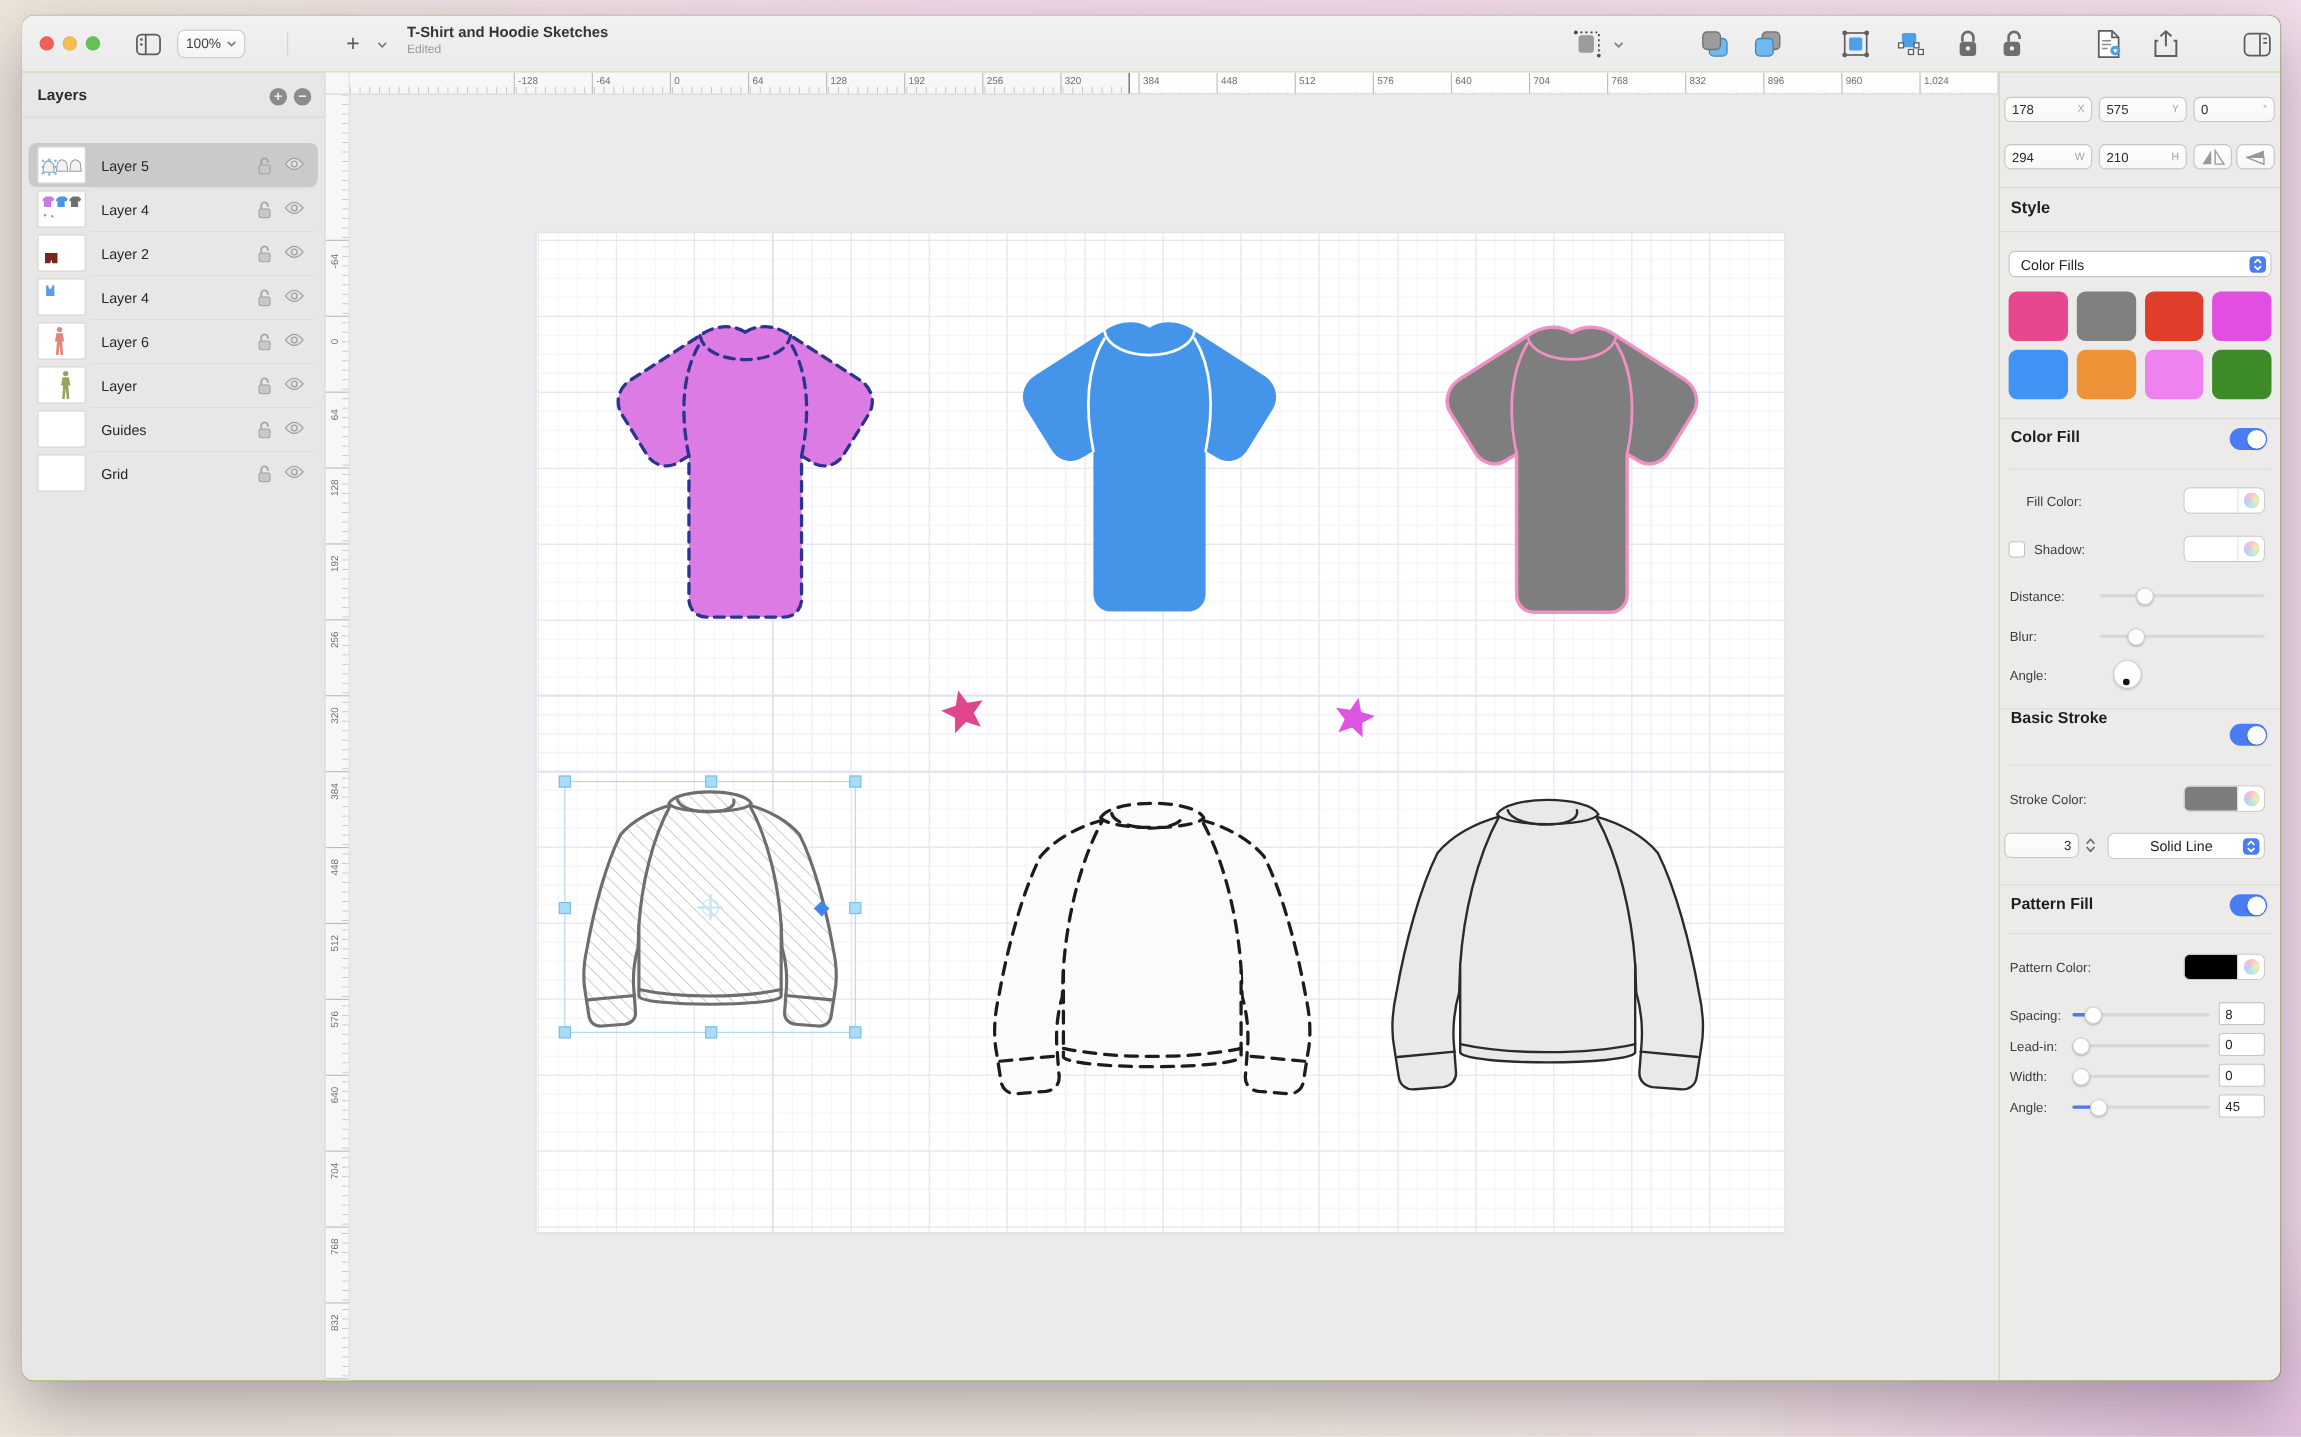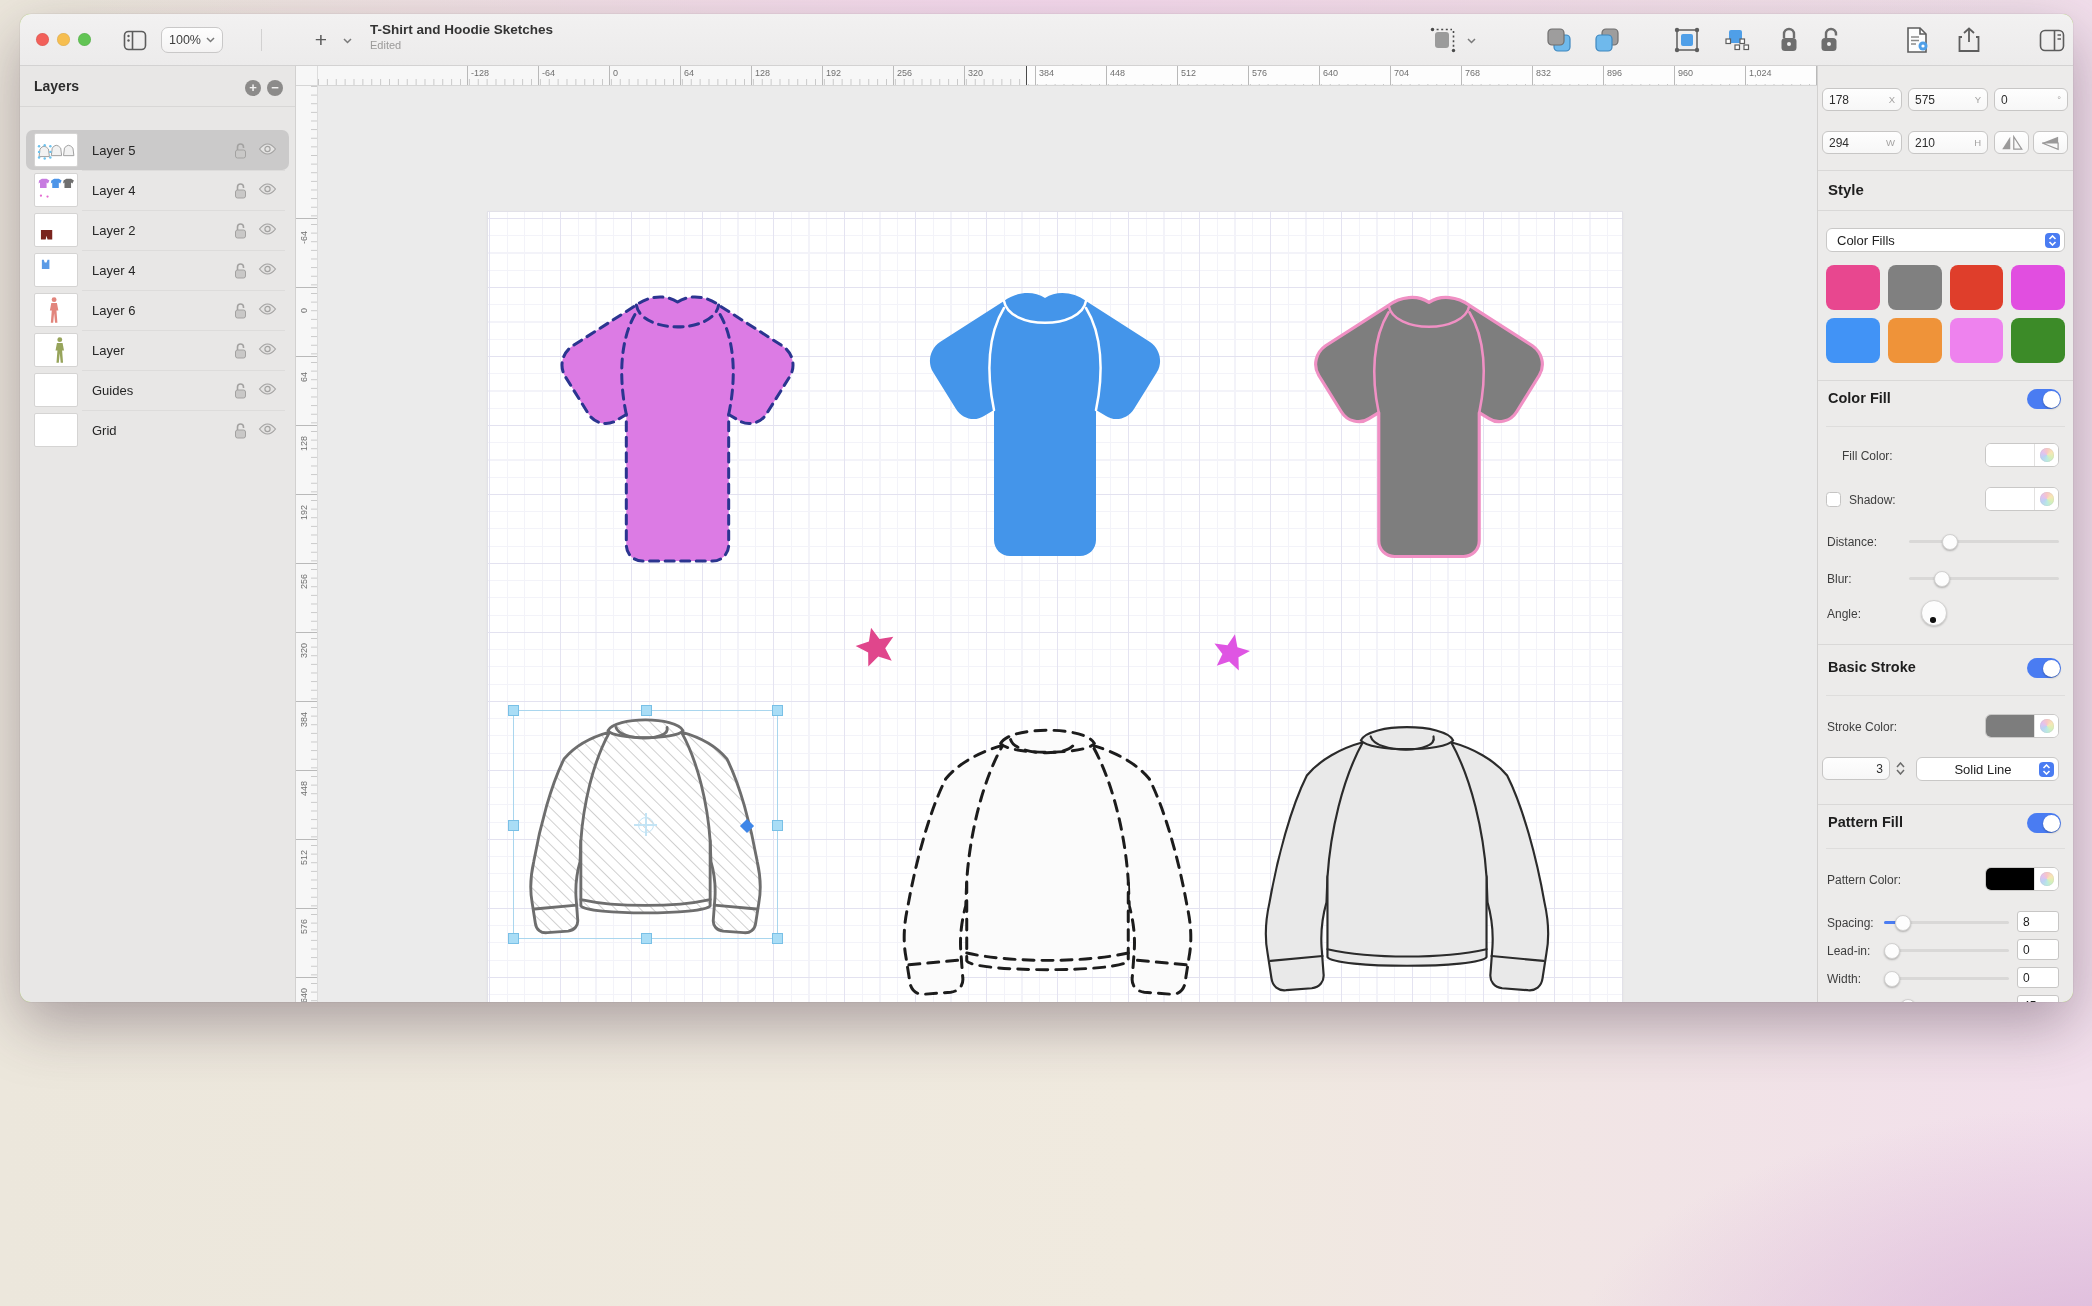--- a/index.html
+++ b/index.html
@@ -7,21 +7,21 @@
   body {
     font-family:"Liberation Sans","DejaVu Sans",sans-serif;
     background:
       radial-gradient(900px 420px at 101% 104%, rgba(216,176,214,.85) 0%, rgba(216,176,214,0) 60%),
       radial-gradient(1400px 300px at 50% -2%, #F6D7EF 0%, rgba(246,215,239,0) 70%),
       linear-gradient(90deg, #ECE7DC 0%, #F0EADF 55%, #F2DFEC 100%),
       linear-gradient(180deg, #F5D9EE 0%, #EDE9E1 12%, #ECE8DF 70%, #F1E6D0 100%);
     position:relative;
   }
   .window {
-    position:absolute; left:20px; top:14px; width:2053px; height:988px;
+    position:absolute; left:20px; top:14px; width:2053px; height:1241px;
     background:#bef264; border-radius:11px;
     box-shadow:0 22px 60px rgba(60,40,60,.38), 0 0 1px rgba(0,0,0,.35);
     overflow:hidden;
   }
   
   .toolbar {
     position:absolute; left:0; top:0; right:0; height:52px;
     background:linear-gradient(#F2F1F1,#ECEBEB);
     border-bottom:1px solid #D3D2D2;
   }
@@ -718,21 +718,21 @@
           <span class="sthumb" style="left:22%"></span>
         </div>
 
       <div class="flabel" style="left:9px;top:541px">Angle:</div>
       <div class="dial" style="left:103px;top:534px">
           <span class="dot"></span>
         </div>
 
       <div class="hdiv" style="top:578px"></div>
 
-      <div class="sechead" style="top:593px">Basic Stroke</div>
+      <div class="sechead" style="top:579px">Basic Stroke</div>
       <div class="toggle" style="top: 592px; background: rgb(74, 124, 242);">
           <span class="knob"></span>
         </div>
       <div class="hdiv2" style="top:629px"></div>
 
       <div class="flabel" style="left:9px;top:654px">Stroke Color:</div>
       <div class="well" style="right:14px;top:648px">
         <div class="wcolor" style="background: rgb(125, 125, 125);"></div>
         <div class="wpick">
             <span class="rainbow"></span>

